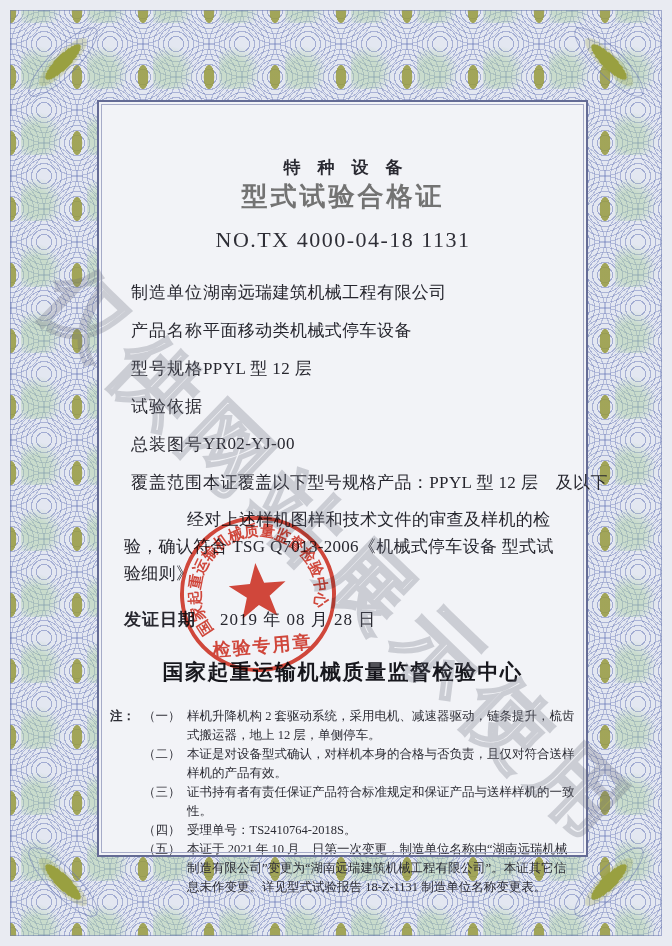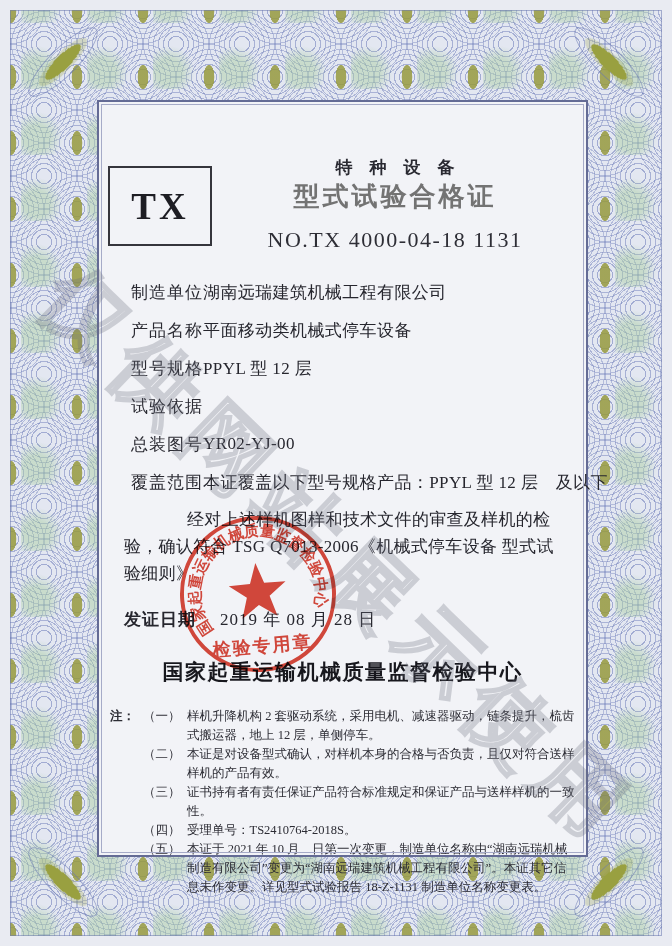--- a/index.html
+++ b/index.html
@@ -99,21 +99,20 @@
 
   <div class="lace"></div>
   <div class="leaf tl"></div>
   <div class="leaf tr"></div>
   <div class="leaf bl"></div>
   <div class="leaf br"></div>
 
   <div class="panel">
 
     <div class="header">
-      <div class="tx-box">TX</div>
       <div class="head-col">
         <div class="h-small">特种设备</div>
         <div class="h-large">型式试验合格证</div>
         <div class="cert-no">NO.TX 4000-04-18 1131</div>
       </div>
     </div>
 
     <div class="fields">
       <div class="field">
         <span class="f-label">制造单位</span>

